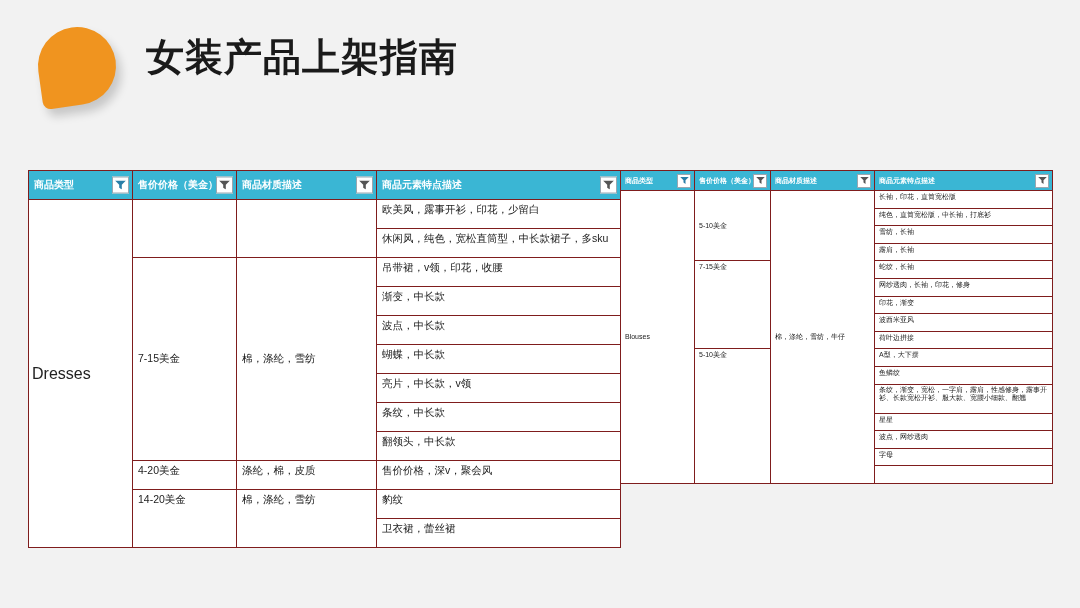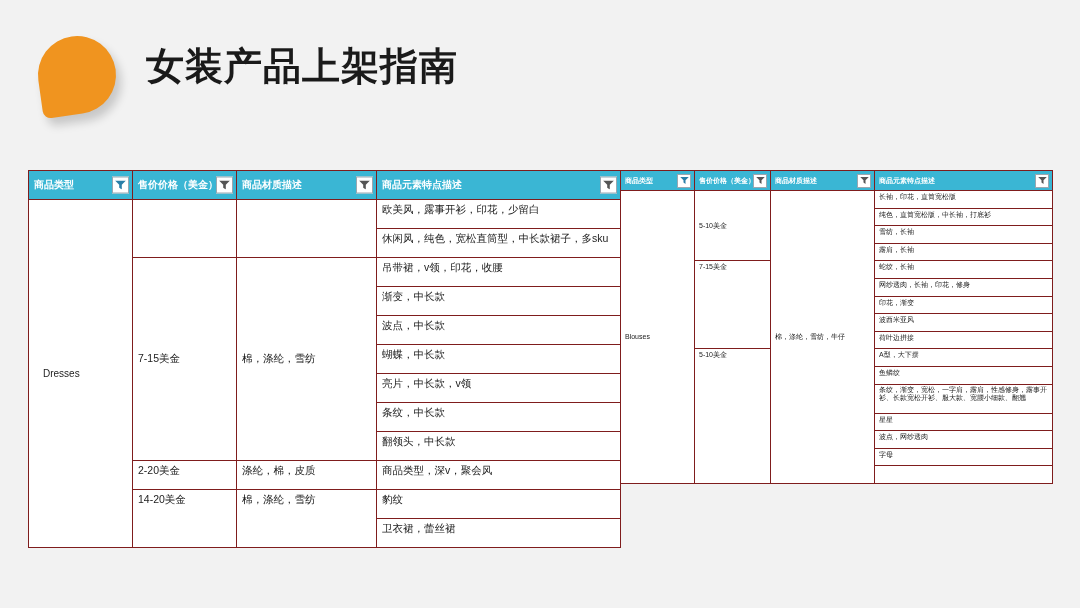--- a/index.html
+++ b/index.html
@@ -9,21 +9,21 @@
     font-family:"Liberation Sans","DejaVu Sans",sans-serif;
     overflow:hidden;
     position:relative;
   }
   .slide{
     position:absolute;left:0;top:0;width:1080px;height:608px;
     background:#f2f2f2;
   }
   
   .title-area{
-    position:absolute;left:0;top:11px;width:1080px;height:120px;
+    position:absolute;left:0;top:2px;width:1080px;height:120px;
   }
   .blob{
     position:absolute;left:38px;top:25px;width:78px;height:78px;
     background:#f0941f;
     border-radius:50% 50% 50% 8px;
     transform:rotate(-8deg);
     box-shadow:4px 8px 10px rgba(0,0,0,0.18);
   }
   .title-text{
     position:absolute;left:146px;top:30px;
@@ -61,21 +61,21 @@
     display:flex;align-items:center;justify-content:center;
   }
   .filter-btn svg{display:block;}
   
   #table-left{
     left:28px;top:170px;width:592px;
     font-size:10.5px;
   }
   #table-left .hdr td{height:22px;font-size:10px;}
   #table-left td{height:22px;}
-  #table-left .cell-cat{font-size:10px;padding-left:14px;}
+  #table-left .cell-cat{font-size:16px;padding-left:3px;}
   
   #table-right{
     left:620px;top:170px;width:432px;
     font-size:7px;
   }
   #table-right .hdr td{height:17px;font-size:7px;}
   #table-right td{height:14.6px;padding:1px 4px;}
   .nowrap{white-space:nowrap;overflow:hidden;}
 </style>
 </head>
@@ -158,23 +158,23 @@
           <td>亮片，中长款，v领</td>
         </tr>
       <tr>
           <td>条纹，中长款</td>
         </tr>
       <tr>
           <td>翻领头，中长款</td>
         </tr>
 
       <tr>
-        <td>2-20美金</td>
+        <td>4-20美金</td>
         <td>涤纶，棉，皮质</td>
-        <td>商品类型，深v，聚会风</td>
+        <td>售价价格，深v，聚会风</td>
       </tr>
 
       <tr>
         <td rowspan="2" style="vertical-align:top">14-20美金</td>
         <td rowspan="2" style="vertical-align:top">棉，涤纶，雪纺</td>
         <td>豹纹</td>
       </tr>
       <tr>
         <td>卫衣裙，蕾丝裙</td>
       </tr>

